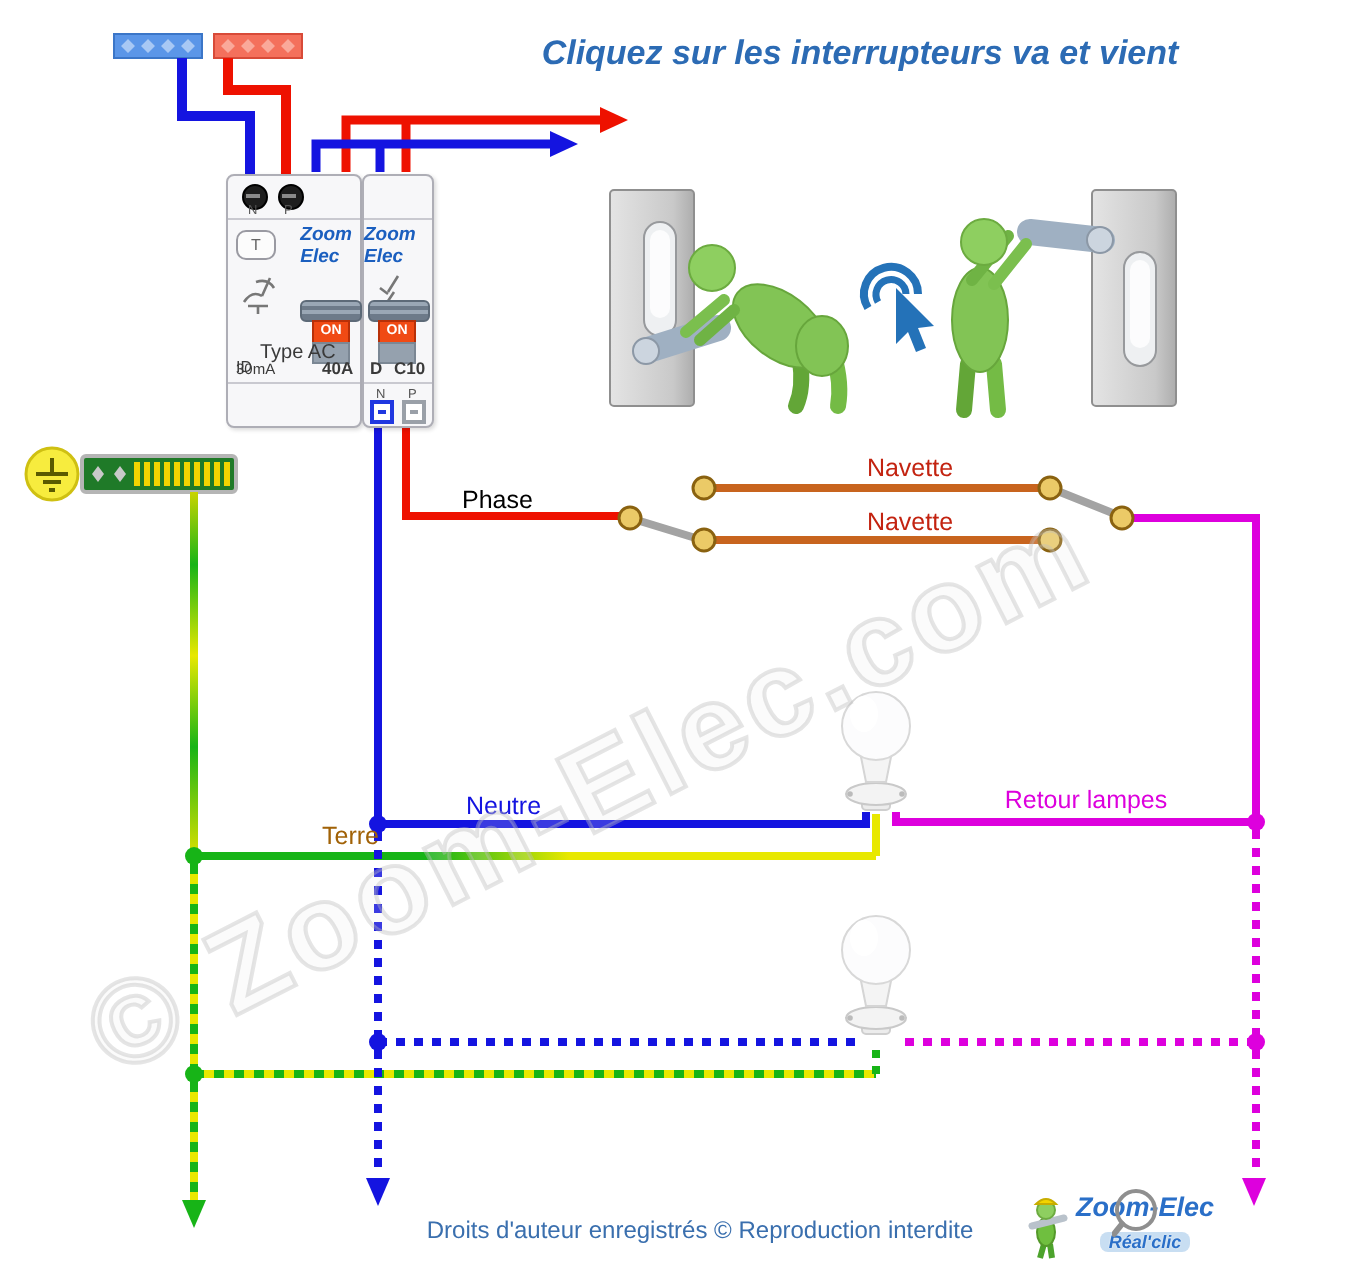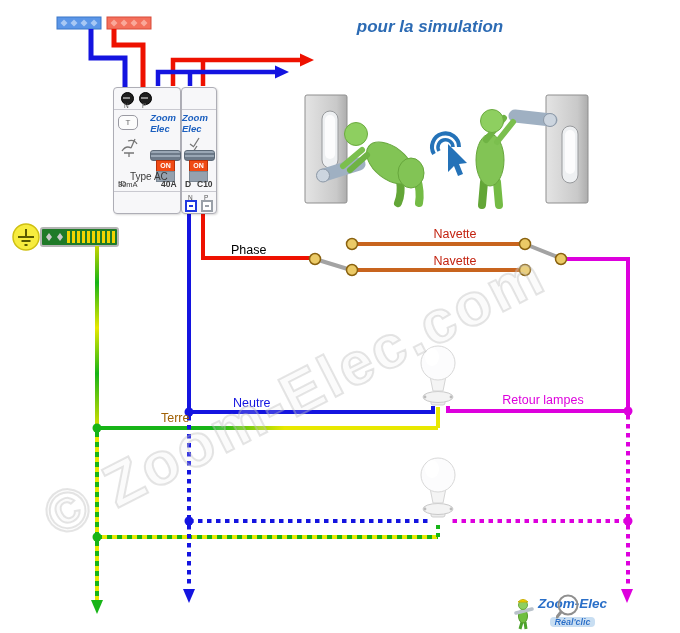--- a/index.html
+++ b/index.html
@@ -282,32 +282,33 @@
     <div class="tinyNP" style="left:22px;top:106px">P</div>
     <div class="term" style="left:3px;top:112px;border:2px solid #2038e0">
         <div class="dash" style="background:#2038e0"></div>
       </div>
     <div class="term" style="left:19px;top:112px;border:2px solid #9aa0a8">
         <div class="dash" style="background:#9aa0a8"></div>
       </div>
   </div>
 
   <div id="title">
-    <div>pour la simulation</div>
+    <div>Cliquez sur les interrupteurs va et vient</div>
   </div>
 
   <div class="lbl phase">Phase</div>
   <div class="lbl nav1">Navette</div>
   <div class="lbl nav2">Navette</div>
   <div class="lbl neutre">Neutre</div>
   <div class="lbl terre">Terre</div>
   <div class="lbl retour">Retour lampes</div>
 
   <div id="watermark">© Zoom-Elec.com</div>
 
+  <div id="footer">Droits d'auteur enregistrés © Reproduction interdite</div>
 
   <div id="logo">
     <svg width="22" height="34">
       <path d="M6,33 l2,-7 M12,33 l-1,-7" stroke="#4ca32c" stroke-width="3" fill="none"></path>
       <ellipse cx="9" cy="20" rx="4.5" ry="7" fill="#6fbf3f" stroke="#54992a"></ellipse>
       <path d="M2,17 L18,13" stroke="#b9c2cb" stroke-width="3.5" stroke-linecap="round"></path>
       <circle cx="9" cy="9" r="4.5" fill="#8ecf60" stroke="#6cab40"></circle>
       <path d="M4,6 q5,-5 10,0 l-10,0 Z" fill="#f2d400" stroke="#c8ad00"></path>
     </svg>
     <div class="txt">

